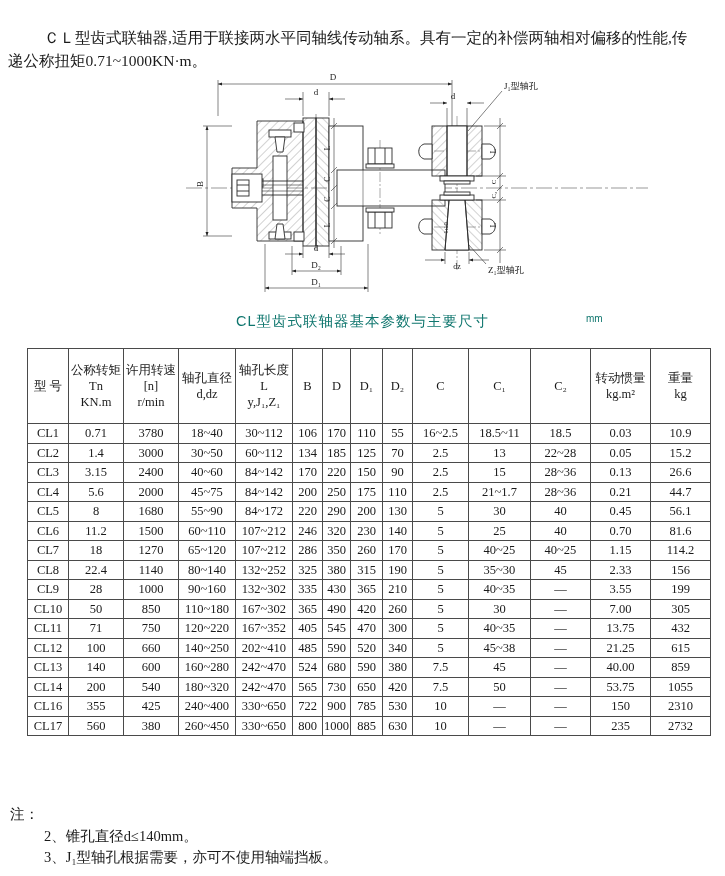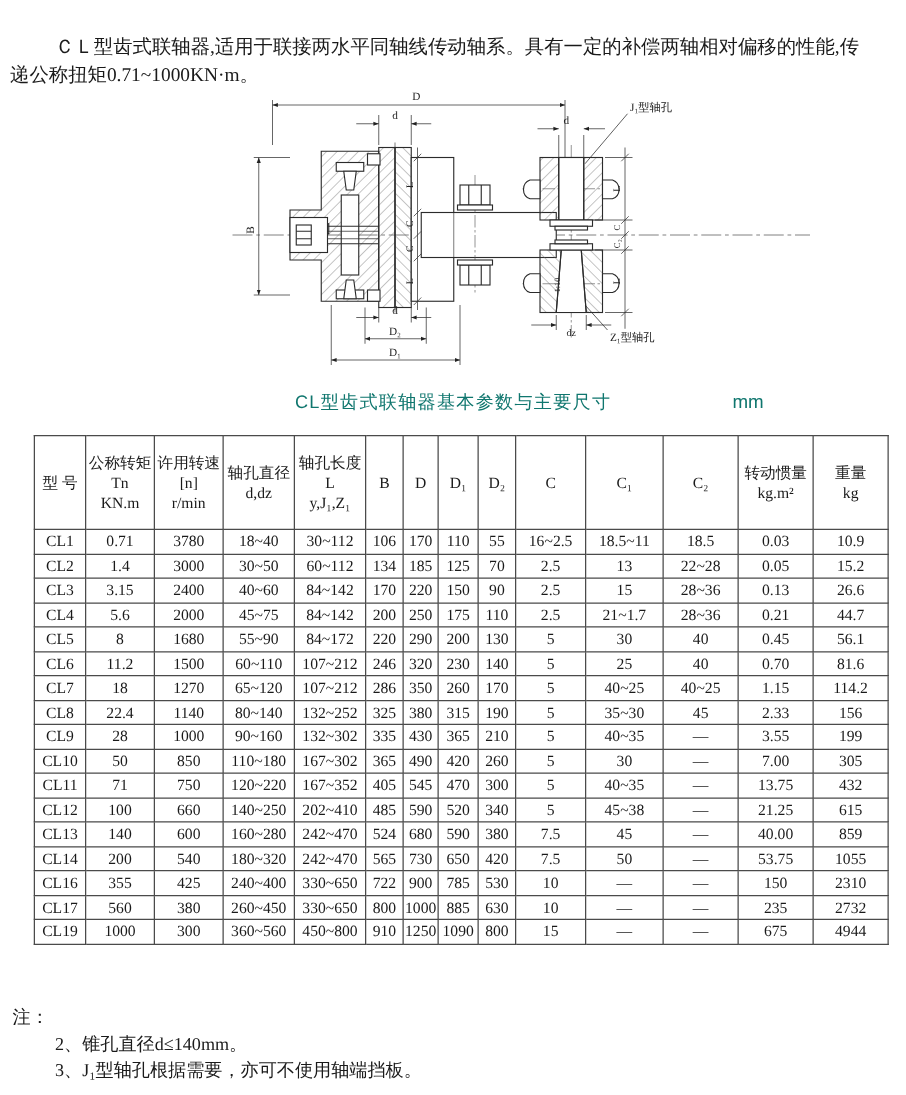--- a/index.html
+++ b/index.html
@@ -11,21 +11,21 @@
   
   .intro{position:absolute;top:6px;left:8px;width:710px;font-size:15.5px;line-height:23px;margin-top:20px;}
   .intro .l1{padding-left:36px;}
   
   .drawing{position:absolute;top:68px;left:0;width:725px;height:247px;}
   svg text{font-family:"Liberation Serif","DejaVu Serif",serif;fill:#222;}
   
   .tbltitle{position:absolute;top:312px;left:0;width:725px;height:22px;
     font-family:"Liberation Sans","DejaVu Sans",sans-serif;font-size:14.5px;color:#0f766e;}
   .tbltitle .t{position:absolute;left:0;width:725px;text-align:center;letter-spacing:1px;}
-  .tbltitle .u{position:absolute;left:586px;top:1px;font-size:15px;}
+  .tbltitle .u{position:absolute;left:586px;top:1px;font-size:10px;}
   
   table.params{
     position:absolute;top:348px;left:27px;width:683px;
     border-collapse:collapse;table-layout:fixed;
     font-size:12.5px;color:#1a1a1a;
   }
   table.params th,table.params td{
     border:1px solid #4a4a4a;text-align:center;vertical-align:middle;
     padding:0;overflow:hidden;white-space:nowrap;
   }
@@ -513,36 +513,20 @@
         <td>800</td>
         <td>1000</td>
         <td>885</td>
         <td>630</td>
         <td>10</td>
         <td>—</td>
         <td>—</td>
         <td>235</td>
         <td>2732</td>
       </tr>
-      <tr>
-        <td>CL19</td>
-        <td>1000</td>
-        <td>300</td>
-        <td>360~560</td>
-        <td>450~800</td>
-        <td>910</td>
-        <td>1250</td>
-        <td>1090</td>
-        <td>800</td>
-        <td>15</td>
-        <td>—</td>
-        <td>—</td>
-        <td>675</td>
-        <td>4944</td>
-      </tr>
     </tbody>
 </table>
 
 <div class="notes">
   <div class="row">
     <span class="lbl">注：</span>
   </div>
   <div class="itm">2、锥孔直径d≤140mm。</div>
   <div class="itm">3、J₁型轴孔根据需要，亦可不使用轴端挡板。</div>
 </div>

